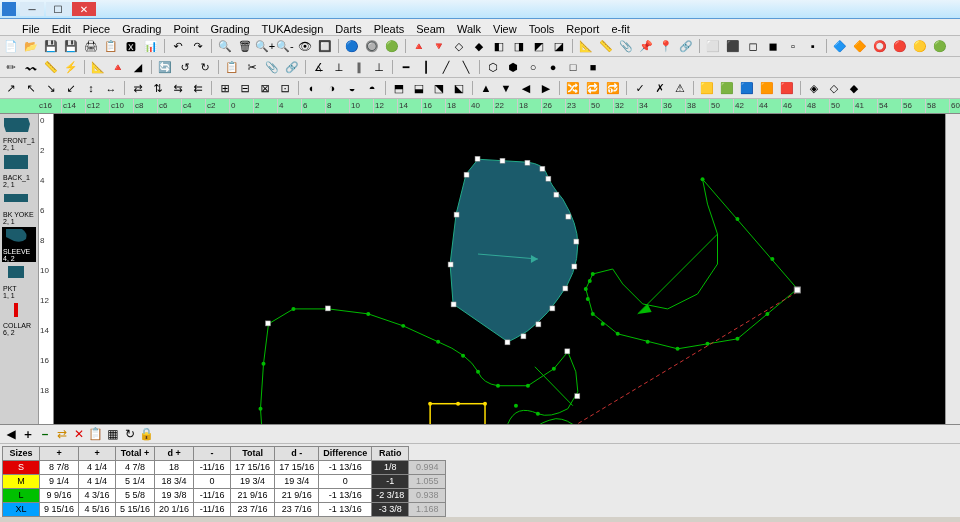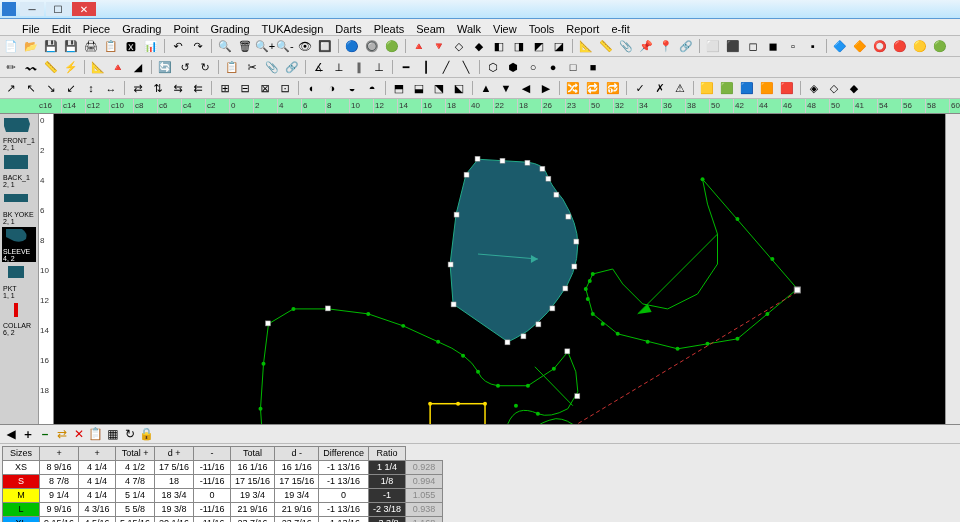--- a/index.html
+++ b/index.html
@@ -24,21 +24,21 @@
 .piece-thumb.sel{background:#000}
 .piece-thumb .lbl{font-size:7px;text-align:left;padding-left:1px;line-height:7px}
 .piece-thumb.sel .lbl{color:#fff}
 .canvas{flex:1;background:#000;position:relative}
 .v-scroll{width:14px;background:#E8E8E8;border-left:1px solid #999}
 .bottom-panel{border-top:1px solid #888;background:#EAEAEA}
 .bp-toolbar{height:18px;display:flex;align-items:center;gap:3px;padding:0 4px;border-bottom:1px solid #BBB}
 .bp-btn{width:14px;height:14px;cursor:pointer;display:inline-flex;align-items:center;justify-content:center;font-size:12px}
 .grid-table{font-size:9px;border-collapse:collapse;margin:2px}
 .grid-table th,.grid-table td{border:1px solid #888;padding:1px 4px;text-align:center;background:#fff;height:11px;min-width:28px;line-height:11px}
-.grid-table th{background:#E0E0E0;font-weight:normal}
+.grid-table th{background:#E0E0E0;font-weight:bold}
 .grid-table .sz-xs{background:#fff}
 .grid-table .sz-s{background:#E00000;color:#fff}
 .grid-table .sz-m{background:#FFFF00}
 .grid-table .sz-l{background:#00C000}
 .grid-table .sz-xl{background:#00A0FF}
 .grid-table .dark{background:#333;color:#fff}
 .grid-table .dim{background:#D0D0D0;color:#888}
 svg{width:100%;height:100%}
 </style>
 </head>
@@ -418,33 +418,20 @@
           <th>Total +</th>
           <th>d +</th>
           <th>-</th>
           <th>Total</th>
           <th>d -</th>
           <th>Difference</th>
           <th>Ratio</th>
         </tr>
       </thead>
     <tbody id="grid-body">
-        <tr>
-          <td class="sz-xs">XS</td>
-          <td>8 9/16</td>
-          <td>4 1/4</td>
-          <td>4 1/2</td>
-          <td>17 5/16</td>
-          <td>-11/16</td>
-          <td>16 1/16</td>
-          <td>16 1/16</td>
-          <td>-1 13/16</td>
-          <td class="dark">1 1/4</td>
-          <td class="dim">0.928</td>
-        </tr>
         <tr>
           <td class="sz-s">S</td>
           <td>8 7/8</td>
           <td>4 1/4</td>
           <td>4 7/8</td>
           <td>18</td>
           <td>-11/16</td>
           <td>17 15/16</td>
           <td>17 15/16</td>
           <td>-1 13/16</td>

